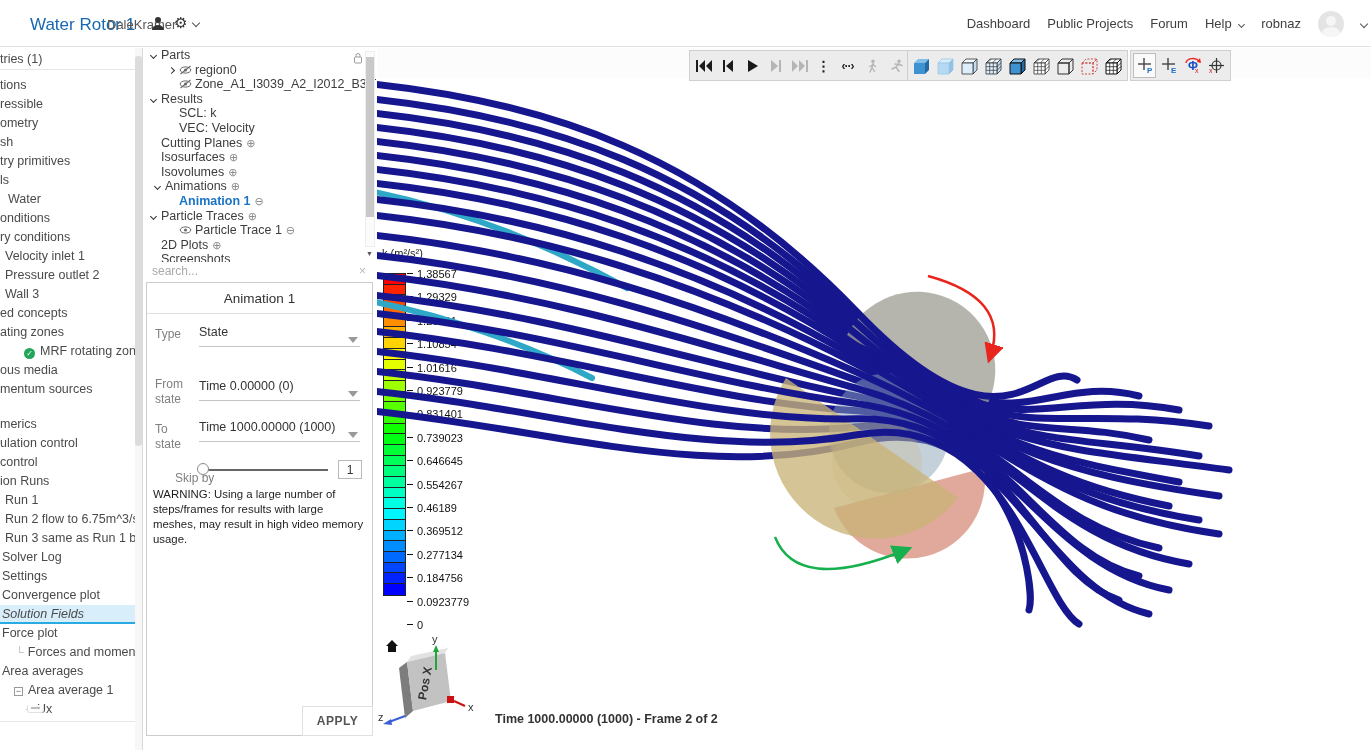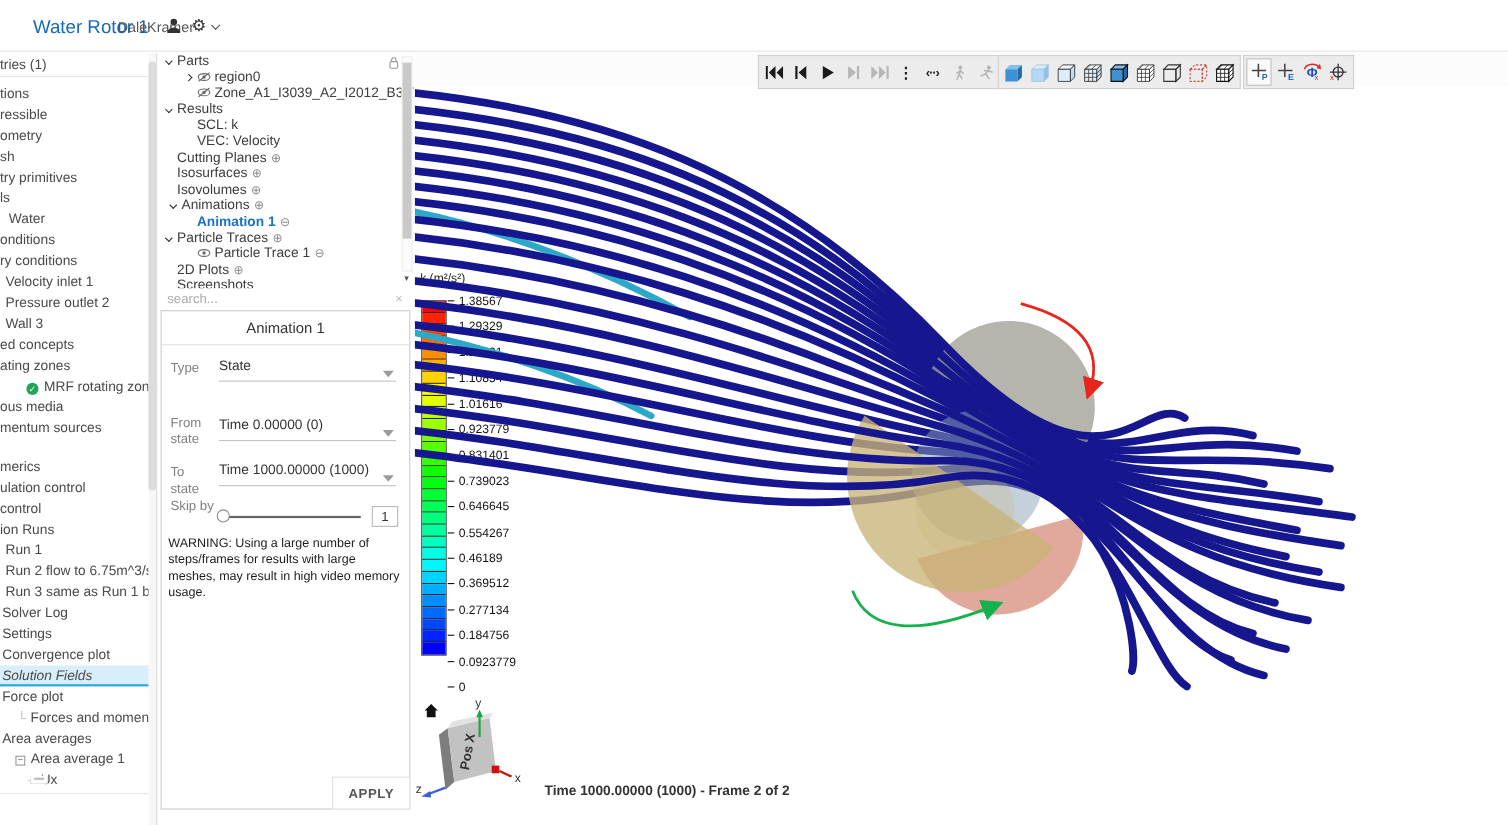--- a/index.html
+++ b/index.html
@@ -118,20 +118,34 @@
     <div class="proj-title">Water Rotor 1</div>
     <div class="proj-owner">DaleKramer</div>
     <span class="tb-person">
       <svg width="16" height="16" viewBox="0 0 16 16">
           <circle cx="8" cy="5" r="3" fill="#333"></circle>
           <path d="M2 15 a6 5 0 0 1 12 0 Z" fill="#333"></path>
         </svg>
     </span>
     <span class="tb-gear">⚙</span>
     <span class="chev tb-gear-chev"></span>
+    <nav class="topnav">
+      <span id="topnav-items" style="display:flex;gap:17px;">
+          <span class="nav-item">Dashboard</span>
+          <span class="nav-item">Public Projects</span>
+          <span class="nav-item">Forum</span>
+        </span>
+      <span class="nav-item">
+        <span>Help</span>
+        <span class="chev" style="width:5px;height:5px;margin-left:4px;"></span>
+      </span>
+      <span class="nav-item">robnaz</span>
+      <span class="avatar"></span>
+      <span class="chev"></span>
+    </nav>
   </header>
 
   <aside class="sidebar">
     <div class="sb-list" id="sb-list">
         <div class="sb-row header" style="padding-left: 0px;"><span>tries (1)</span></div>
         <div class="sb-row" style="padding-left: 0px;"><span>tions</span></div>
         <div class="sb-row" style="padding-left: 0px;"><span>ressible</span></div>
         <div class="sb-row" style="padding-left: 0px;"><span>ometry</span></div>
         <div class="sb-row" style="padding-left: 0px;"><span>sh</span></div>
         <div class="sb-row" style="padding-left: 0px;"><span>try primitives</span></div>
@@ -232,21 +246,21 @@
       <span>Time 0.00000 (0)</span>
       <span class="dd-arrow"></span>
     </div>
 
     <div class="f-label" style="top:139px;">To state</div>
     <div class="f-value" style="top:137px;">
       <span>Time 1000.00000 (1000)</span>
       <span class="dd-arrow"></span>
     </div>
 
-    <div class="f-label" style="top:170px;width:46px;">Skip by</div>
+    <div class="f-label" style="top:188px;width:46px;margin-left:20px;">Skip by</div>
     <div class="slider-track"></div>
     <div class="slider-knob"></div>
     <div class="skip-box">1</div>
 
     <div class="warning">WARNING: Using a large number of steps/frames for results with large meshes, may result in high video memory usage.</div>
     <div class="apply-btn">APPLY</div>
   </section>
 
   <main class="vp">
     <div class="vp-strip"></div>

